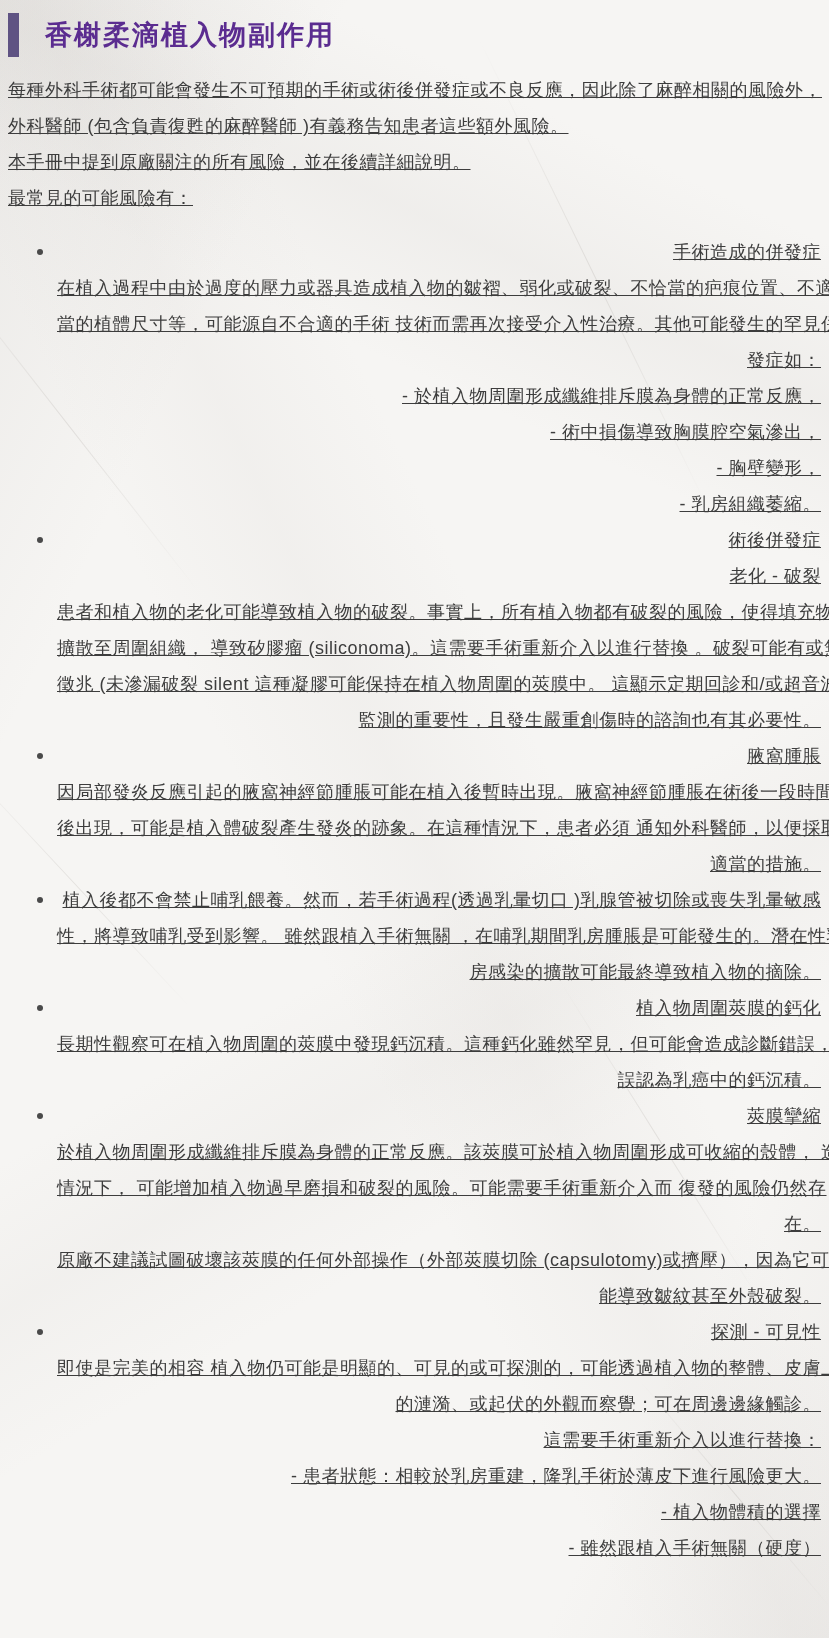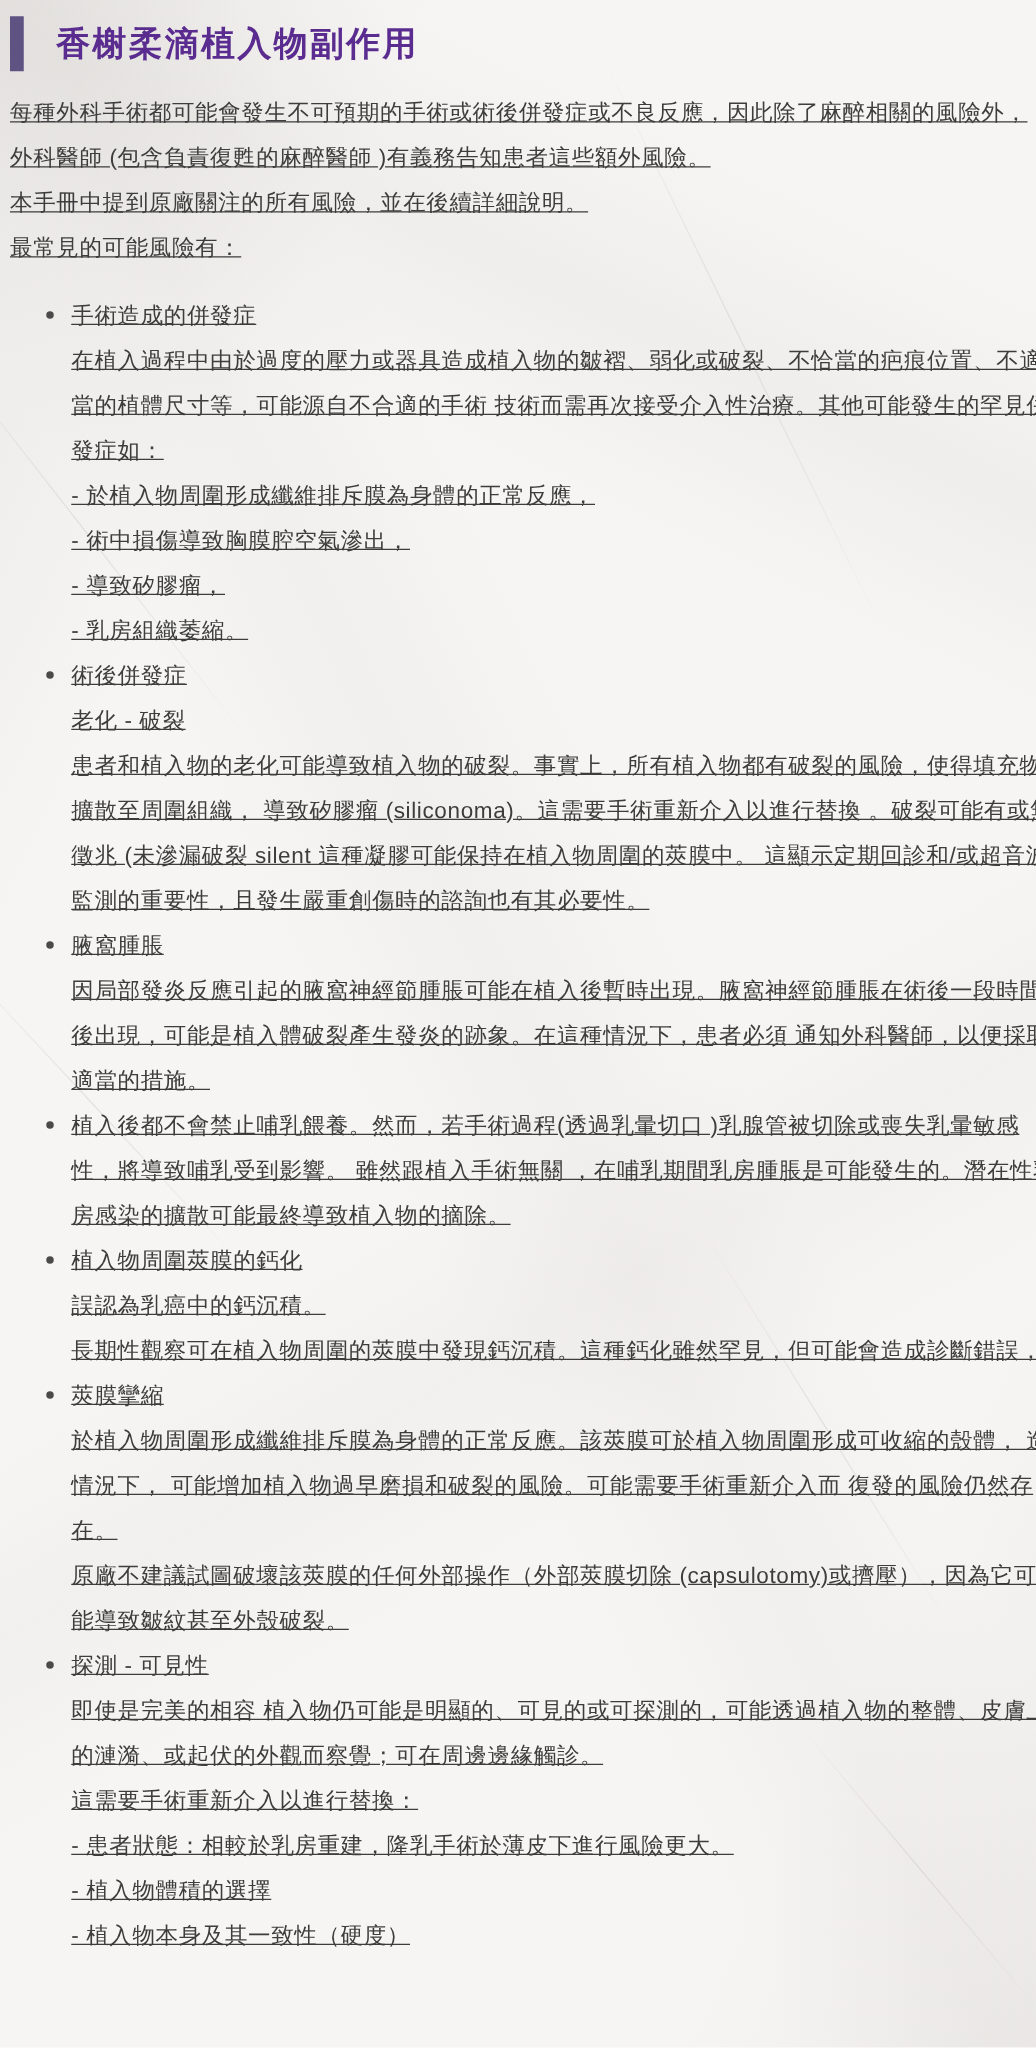--- a/index.html
+++ b/index.html
@@ -81,21 +81,21 @@
     display: flex;
     align-items: flex-start;
   }
   .dot {
     flex: 0 0 auto;
     width: 6px; height: 6px;
     border-radius: 50%;
     background: #4a4a4a;
     margin: 15px 14px 0 0;
   }
-  .item-content { flex: 1 1 auto; min-width: 0; }
+  .item-content { flex: 1 1 auto; min-width: 0; text-align: right; }
 </style>
 </head>
 <body>
 
 <div class="page">
   <div class="vein v1"></div>
   <div class="vein v2"></div>
   <div class="vein v3"></div>
   <div class="vein v4"></div>
   <div class="vein v5"></div>
@@ -115,21 +115,21 @@
     <ul class="risk-list" id="risk-list">
         <li>
           <span class="dot"></span>
           <div class="item-content">
             <div class="line item-title">手術造成的併發症</div>
             <div class="line">在植入過程中由於過度的壓力或器具造成植入物的皺褶、弱化或破裂、不恰當的疤痕位置、不適</div>
             <div class="line">當的植體尺寸等，可能源自不合適的手術 技術而需再次接受介入性治療。其他可能發生的罕見併</div>
             <div class="line">發症如：</div>
             <div class="line">- 於植入物周圍形成纖維排斥膜為身體的正常反應，</div>
             <div class="line">- 術中損傷導致胸膜腔空氣滲出，</div>
-            <div class="line">- 導致矽膠瘤，</div>
+            <div class="line">- 胸壁變形，</div>
             <div class="line">- 乳房組織萎縮。</div>
           </div>
         </li>
         <li>
           <span class="dot"></span>
           <div class="item-content">
             <div class="line item-title">術後併發症</div>
             <div class="line">老化 - 破裂</div>
             <div class="line">患者和植入物的老化可能導致植入物的破裂。事實上，所有植入物都有破裂的風險，使得填充物</div>
             <div class="line">擴散至周圍組織， 導致矽膠瘤 (siliconoma)。這需要手術重新介入以進行替換 。破裂可能有或無</div>
@@ -151,22 +151,22 @@
           <div class="item-content">
             <div class="line">植入後都不會禁止哺乳餵養。然而，若手術過程(透過乳暈切口 )乳腺管被切除或喪失乳暈敏感</div>
             <div class="line">性，將導致哺乳受到影響。 雖然跟植入手術無關 ，在哺乳期間乳房腫脹是可能發生的。潛在性乳</div>
             <div class="line">房感染的擴散可能最終導致植入物的摘除。</div>
           </div>
         </li>
         <li>
           <span class="dot"></span>
           <div class="item-content">
             <div class="line item-title">植入物周圍莢膜的鈣化</div>
+            <div class="line">長期性觀察可在植入物周圍的莢膜中發現鈣沉積。這種鈣化雖然罕見，但可能會造成診斷錯誤，</div>
             <div class="line">誤認為乳癌中的鈣沉積。</div>
-            <div class="line">長期性觀察可在植入物周圍的莢膜中發現鈣沉積。這種鈣化雖然罕見，但可能會造成診斷錯誤，</div>
           </div>
         </li>
         <li>
           <span class="dot"></span>
           <div class="item-content">
             <div class="line item-title">莢膜攣縮</div>
             <div class="line">於植入物周圍形成纖維排斥膜為身體的正常反應。該莢膜可於植入物周圍形成可收縮的殼體， 造</div>
             <div class="line">情況下， 可能增加植入物過早磨損和破裂的風險。可能需要手術重新介入而 復發的風險仍然存</div>
             <div class="line">在。</div>
             <div class="line">原廠不建議試圖破壞該莢膜的任何外部操作（外部莢膜切除 (capsulotomy)或擠壓），因為它可</div>
@@ -175,18 +175,18 @@
         </li>
         <li>
           <span class="dot"></span>
           <div class="item-content">
             <div class="line item-title">探測 - 可見性</div>
             <div class="line">即使是完美的相容 植入物仍可能是明顯的、可見的或可探測的，可能透過植入物的整體、皮膚上</div>
             <div class="line">的漣漪、或起伏的外觀而察覺；可在周邊邊緣觸診。</div>
             <div class="line">這需要手術重新介入以進行替換：</div>
             <div class="line">- 患者狀態：相較於乳房重建，隆乳手術於薄皮下進行風險更大。</div>
             <div class="line">- 植入物體積的選擇</div>
-            <div class="line">- 植入物本身及其一致性（硬度）</div>
+            <div class="line">- 雖然跟植入手術無關（硬度）</div>
           </div>
         </li>
       </ul>
   </main>
 </div>
 
 </body></html>

